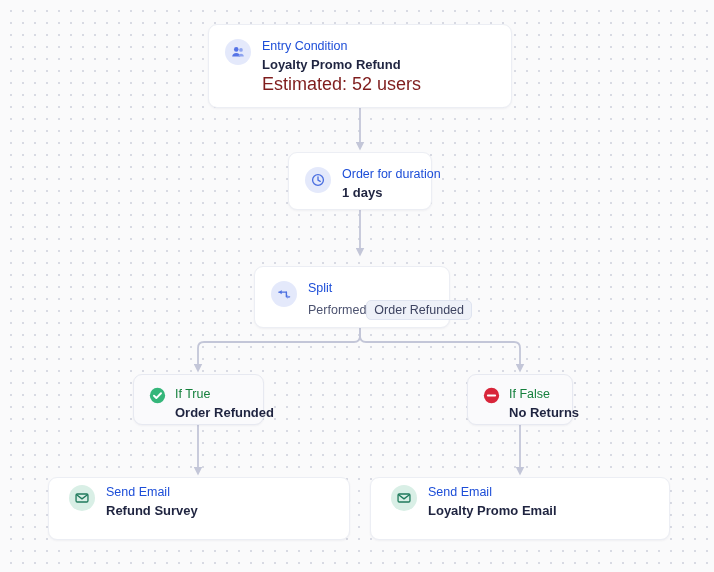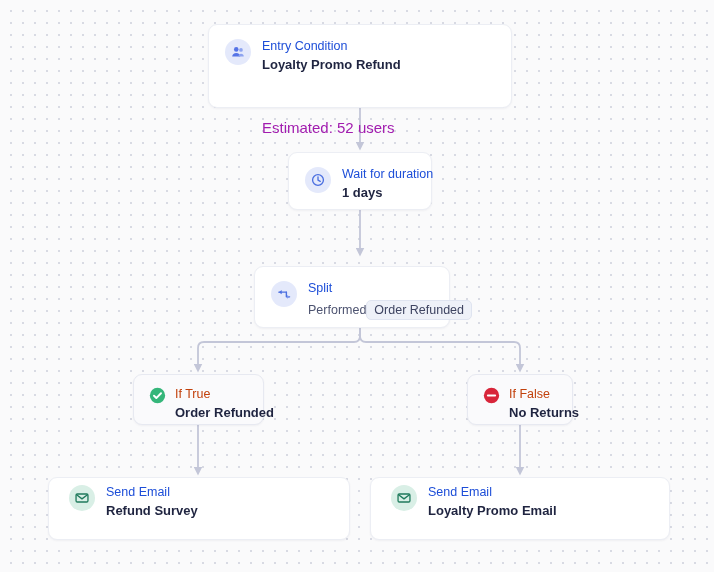--- a/index.html
+++ b/index.html
@@ -79,25 +79,24 @@
     white-space: nowrap;
   }
   .node-value {
     font-size: 13px;
     font-weight: bold;
     color: #1f2440;
     line-height: 20px;
     white-space: nowrap;
   }
   .node-sub {
-    font-size: 15px;
-    color: #a21caf;
+    font-size: 18px;
+    color: #7f1d1d;
     line-height: 18px;
     white-space: nowrap;
-    margin-top: 44px;
   }
 
   
   .cond-row {
     display: flex;
     align-items: center;
     margin-top: 3px;
   }
   .cond-verb {
     font-size: 12.5px;
@@ -108,21 +107,21 @@
     font-size: 12.5px;
     color: #3e4461;
     background: #eef1f8;
     border: 1px solid #dfe4f0;
     border-radius: 5px;
     padding: 2px 7px;
     white-space: nowrap;
   }
 
   
-  .branch .node-label { color: #c2410c; }
+  .branch .node-label { color: #15803d; }
   .branch .node-value { color: #1f2440; }
 
   
   #node-entry  { left: 208px; top: 24px;  width: 304px; height: 84px; }
   #node-wait   { left: 288px; top: 152px; width: 144px; height: 58px; }
   #node-split  { left: 254px; top: 266px; width: 196px; height: 62px; }
   #node-true   { left: 133px; top: 374px; width: 131px; height: 51px; }
   #node-false  { left: 467px; top: 374px; width: 106px; height: 51px; border-radius: 9px; }
   #node-email-left  { left: 48px;  top: 477px; width: 302px; height: 63px; }
   #node-email-right { left: 370px; top: 477px; width: 300px; height: 63px; }
@@ -175,21 +174,21 @@
   </div>
 
   <div class="node" id="node-wait">
     <div class="node-icon icon-bg-blue">
       <svg width="14" height="14" viewBox="0 0 16 16" xmlns="http://www.w3.org/2000/svg">
         <circle cx="8" cy="8" r="6.2" fill="none" stroke="#4a6ee0" stroke-width="1.5"></circle>
         <path d="M8,4.4 L8,8.2 L10.6,9.6" fill="none" stroke="#4a6ee0" stroke-width="1.5" stroke-linecap="round" stroke-linejoin="round"></path>
       </svg>
     </div>
     <div class="node-body">
-      <div class="node-label">Wait for duration</div>
+      <div class="node-label">Order for duration</div>
       <div class="node-value">1 days</div>
     </div>
   </div>
 
   <div class="node" id="node-split">
     <div class="node-icon icon-bg-blue">
       <svg width="15" height="15" viewBox="0 0 16 16" xmlns="http://www.w3.org/2000/svg">
         <path d="M2,5.5 L10,5.5" stroke="#4a6ee0" stroke-width="1.5" stroke-linecap="round" fill="none"></path>
         <path d="M2,5.5 L5,3.2 L5,7.8 Z" fill="#4a6ee0"></path>
         <path d="M10,5.5 L10,10.5 L13.4,10.5" stroke="#4a6ee0" stroke-width="1.5" stroke-linecap="round" stroke-linejoin="round" fill="none"></path>

